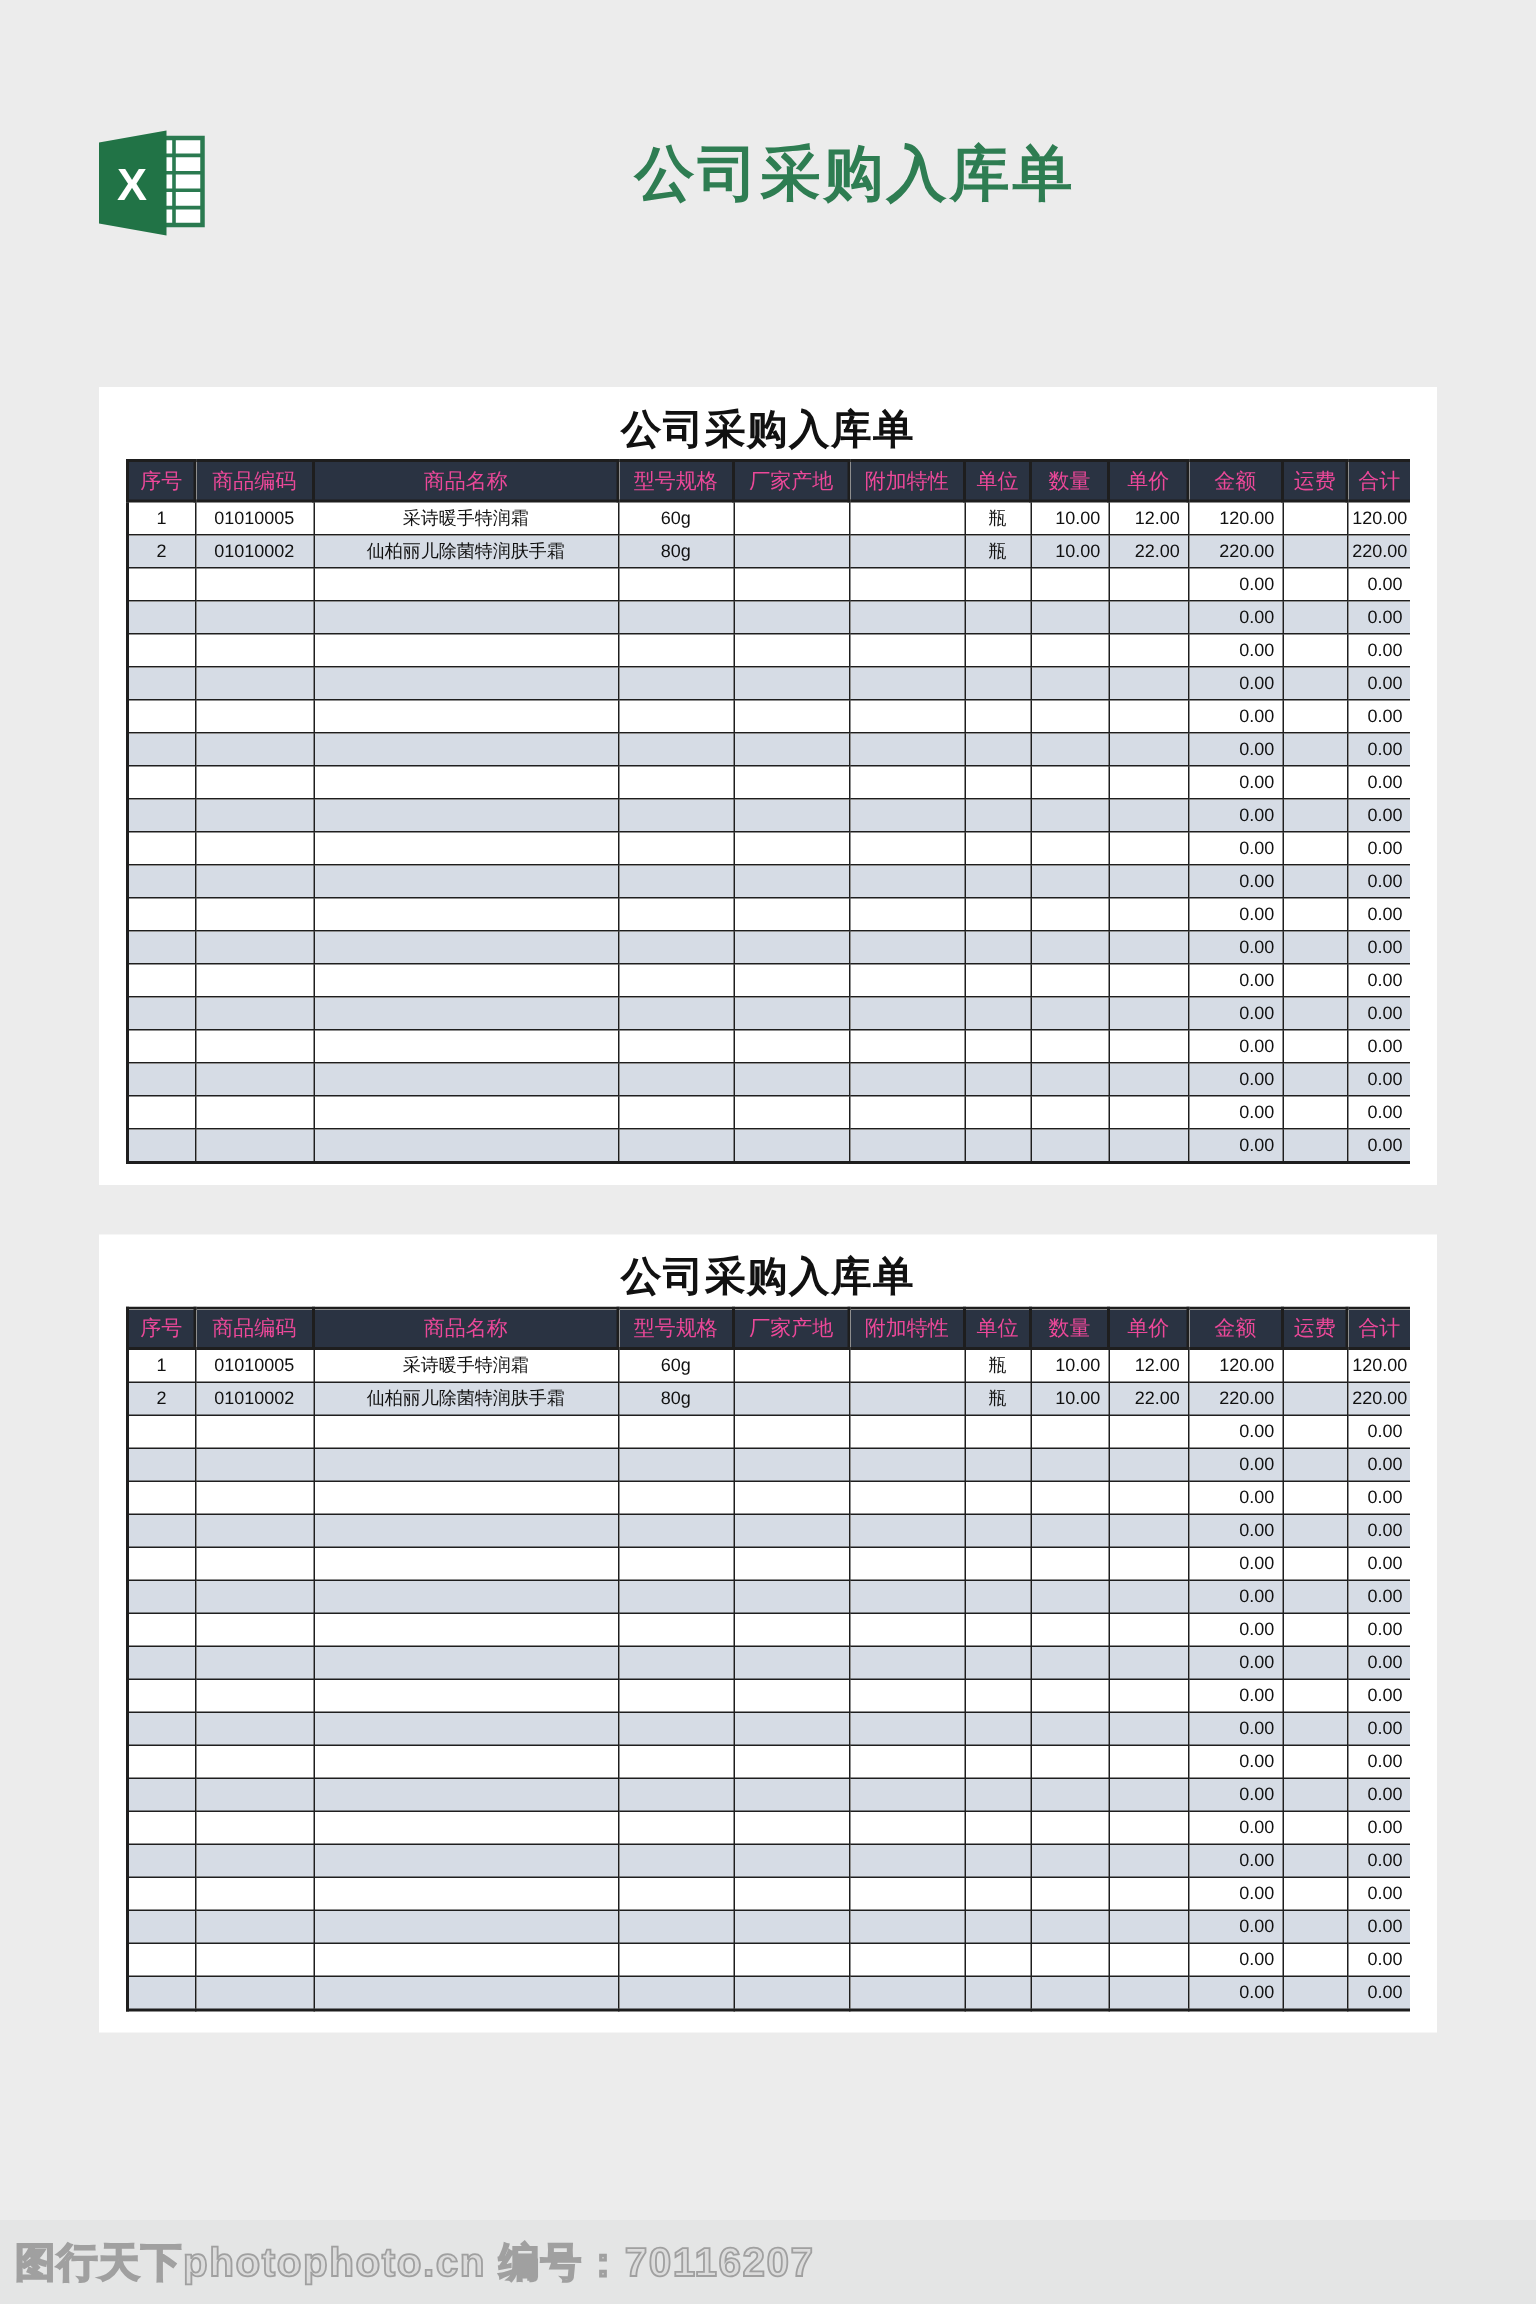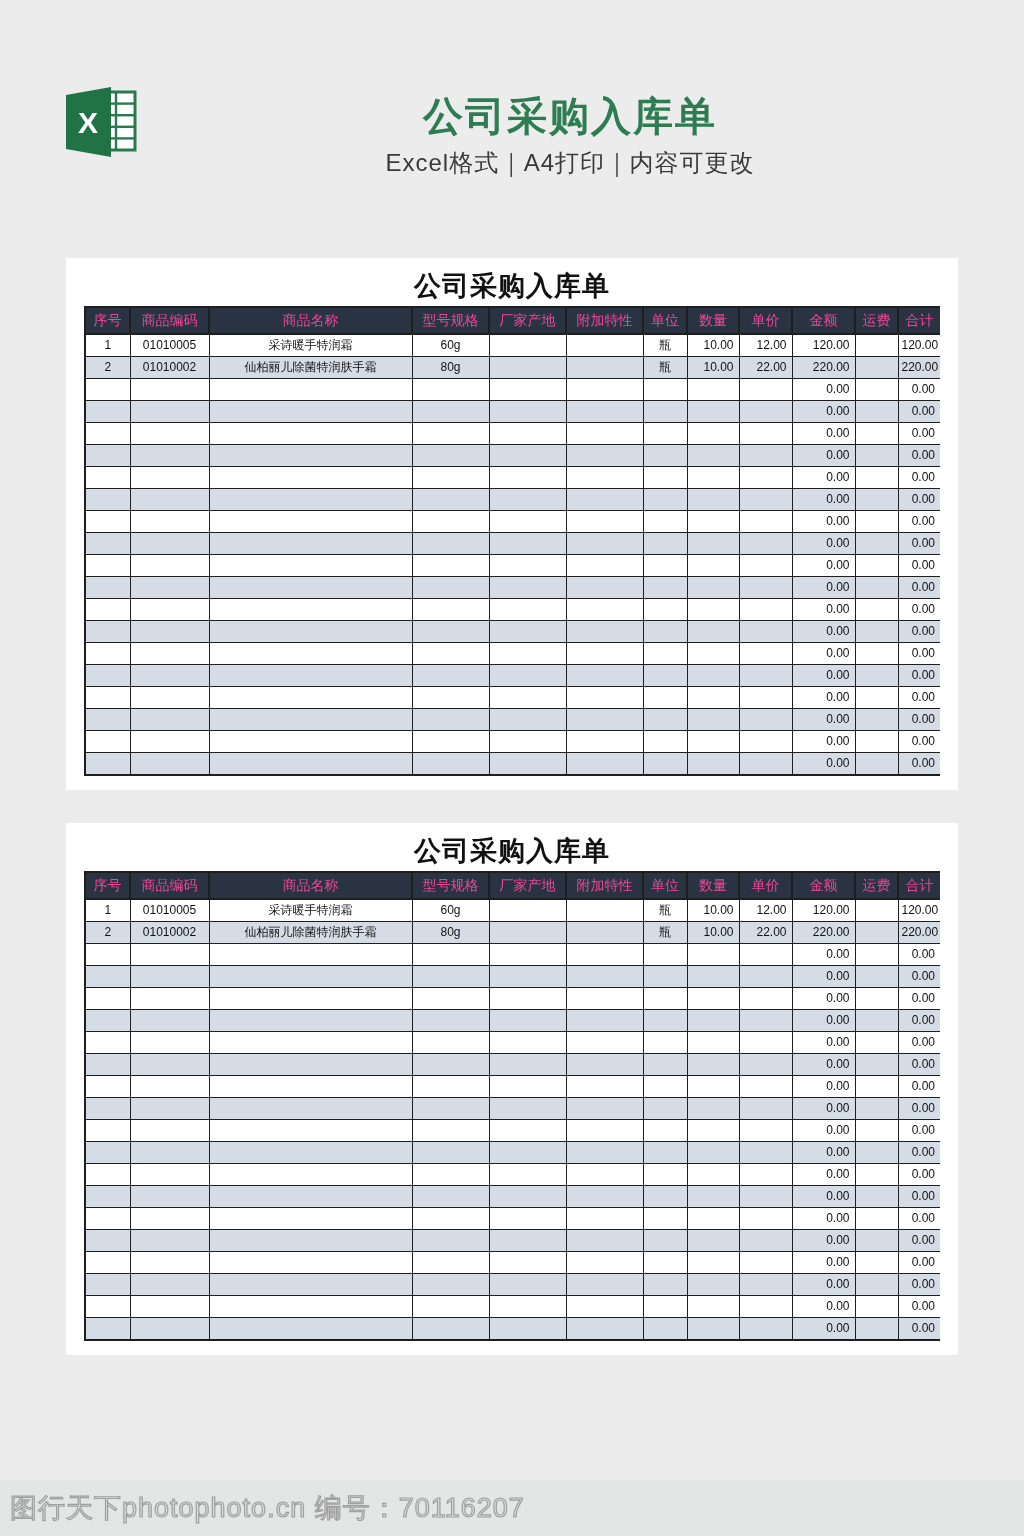--- a/index.html
+++ b/index.html
@@ -53,42 +53,41 @@
   }
   .sheet-table tr.alt td { background:#d6dce5; }
   .sheet-table td.num { text-align:right; padding-right:5px; }
 
   
   .watermark {
     position:absolute; left:0; right:0; bottom:0; height:56px;
     background:#e4e5e5; display:flex; align-items:center;
   }
   .wm-text {
-    margin-left:10px; font-size:27px; font-weight:normal;
+    margin-left:10px; font-size:27px; font-weight:bold;
     letter-spacing:1px; color:#dcdcdc;
     -webkit-text-stroke:1.2px #a0a0a0;
   }
 </style>
 </head>
 <body>
 
 <header class="brand">
   <svg class="excel-logo" viewBox="0 0 72 72" xmlns="http://www.w3.org/2000/svg">
     <rect x="40" y="6" width="29" height="58" fill="#ffffff" stroke="#2a7a50" stroke-width="3"></rect>
     <line x1="40" y1="17.6" x2="69" y2="17.6" stroke="#2a7a50" stroke-width="2.4"></line>
     <line x1="40" y1="29.2" x2="69" y2="29.2" stroke="#2a7a50" stroke-width="2.4"></line>
     <line x1="40" y1="40.8" x2="69" y2="40.8" stroke="#2a7a50" stroke-width="2.4"></line>
     <line x1="40" y1="52.4" x2="69" y2="52.4" stroke="#2a7a50" stroke-width="2.4"></line>
     <line x1="50" y1="6" x2="50" y2="64" stroke="#2a7a50" stroke-width="2.4"></line>
     <polygon points="0,9 45,1 45,71 0,63" fill="#217346"></polygon>
     <text x="22" y="47" text-anchor="middle" font-family="Liberation Sans, sans-serif" font-size="30" font-weight="bold" fill="#ffffff">X</text>
   </svg>
   <div class="brand-text">
     <h1 class="brand-title">公司采购入库单</h1>
-    <p class="brand-subtitle">Excel格式｜A4打印｜内容可更改</p>
   </div>
 </header>
 
 <section class="panel panel-1">
   <h2 class="sheet-title">公司采购入库单</h2>
   <div class="table-clip">
     <table class="sheet-table">
         <colgroup>
           <col style="width: 45px;">
           <col style="width: 79px;">

